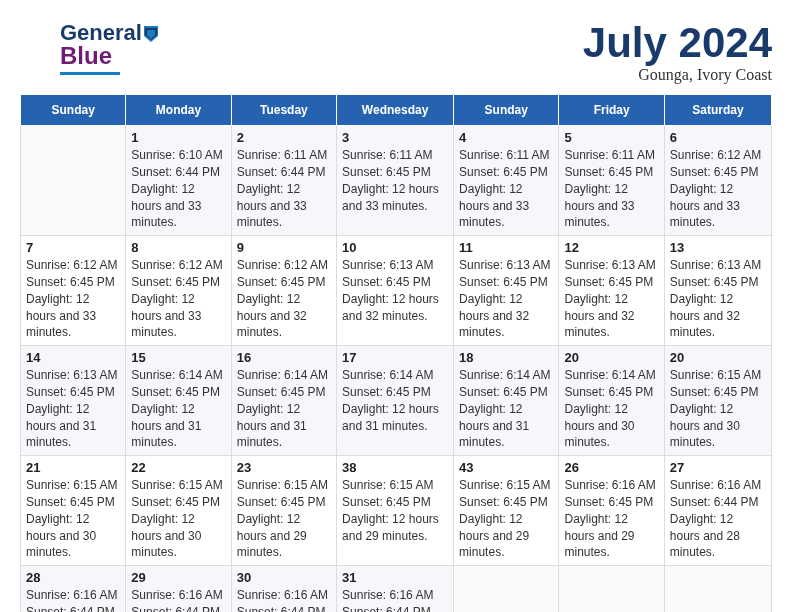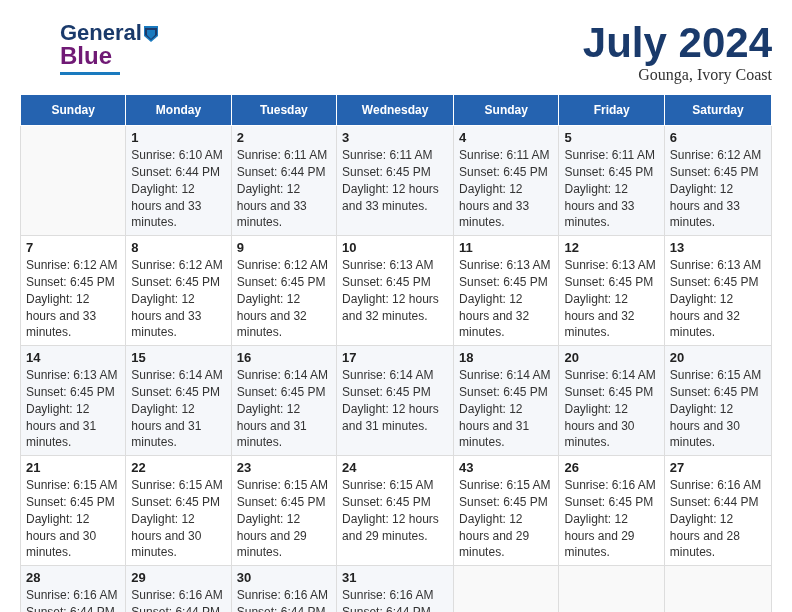--- a/index.html
+++ b/index.html
@@ -264,21 +264,21 @@
           Sunrise: 6:15 AM<br>Sunset: 6:45 PM<br>Daylight: 12 hours and 30 minutes.
         </div>
         </td>
         <td>
           <span class="day-number">23</span>
         <div class="day-info">
           Sunrise: 6:15 AM<br>Sunset: 6:45 PM<br>Daylight: 12 hours and 29 minutes.
         </div>
         </td>
         <td>
-          <span class="day-number">24</span>
+          <span class="day-number">38</span>
         <div class="day-info">
           Sunrise: 6:15 AM<br>Sunset: 6:45 PM<br>Daylight: 12 hours and 29 minutes.
         </div>
         </td>
         <td>
           <span class="day-number">43</span>
         <div class="day-info">
           Sunrise: 6:15 AM<br>Sunset: 6:45 PM<br>Daylight: 12 hours and 29 minutes.
         </div>
         </td>

